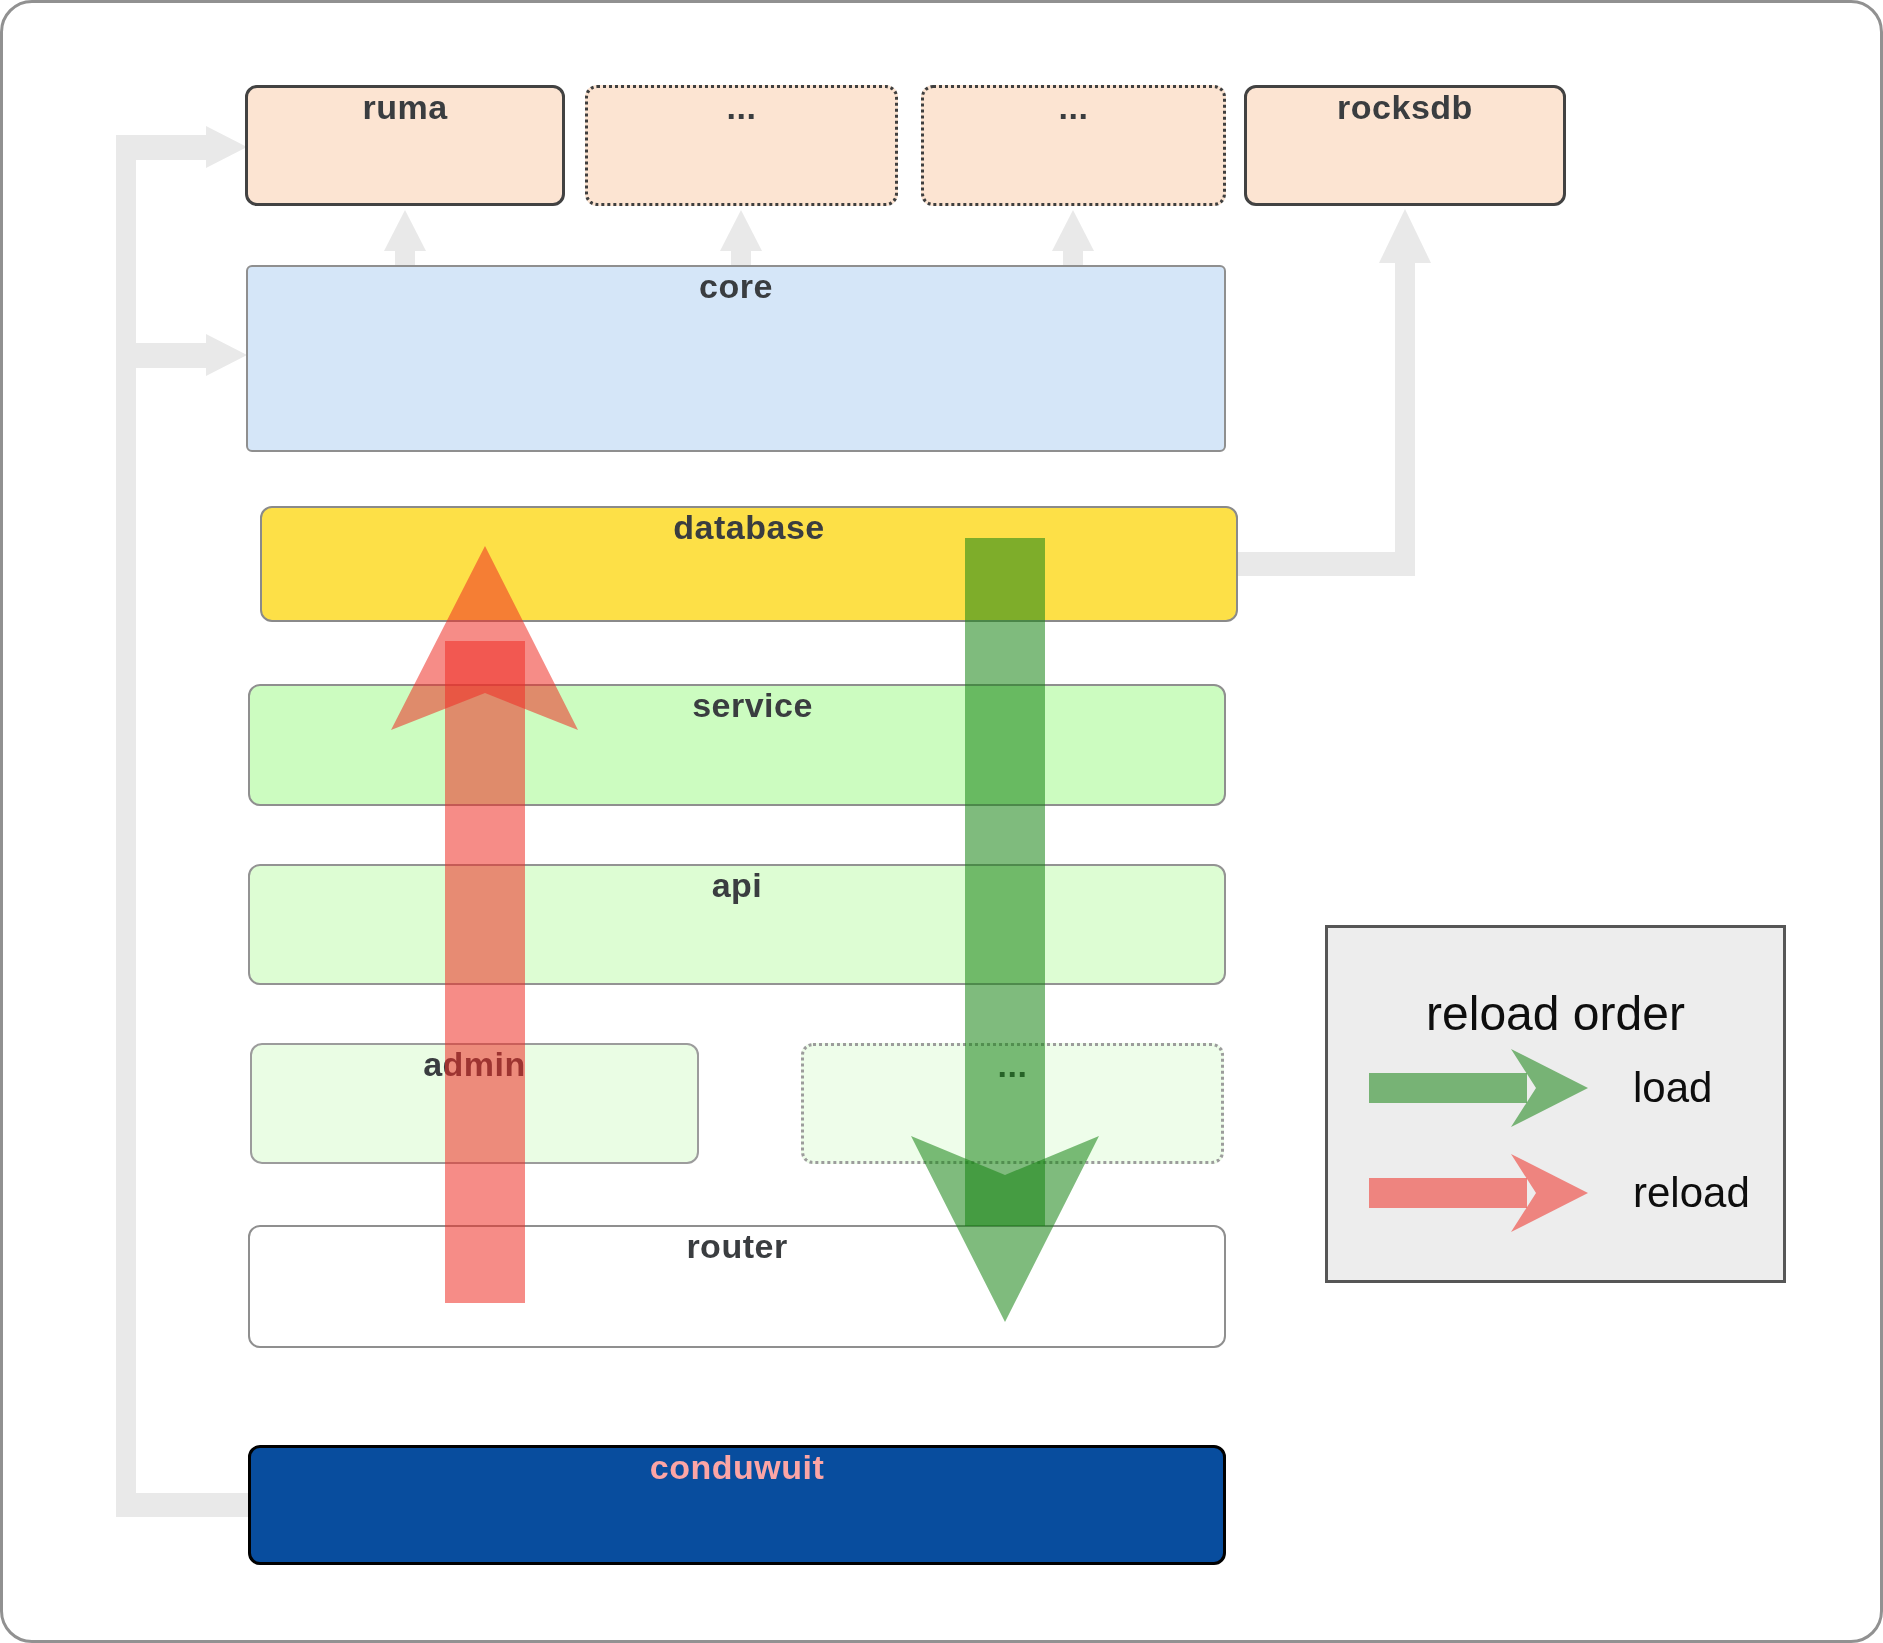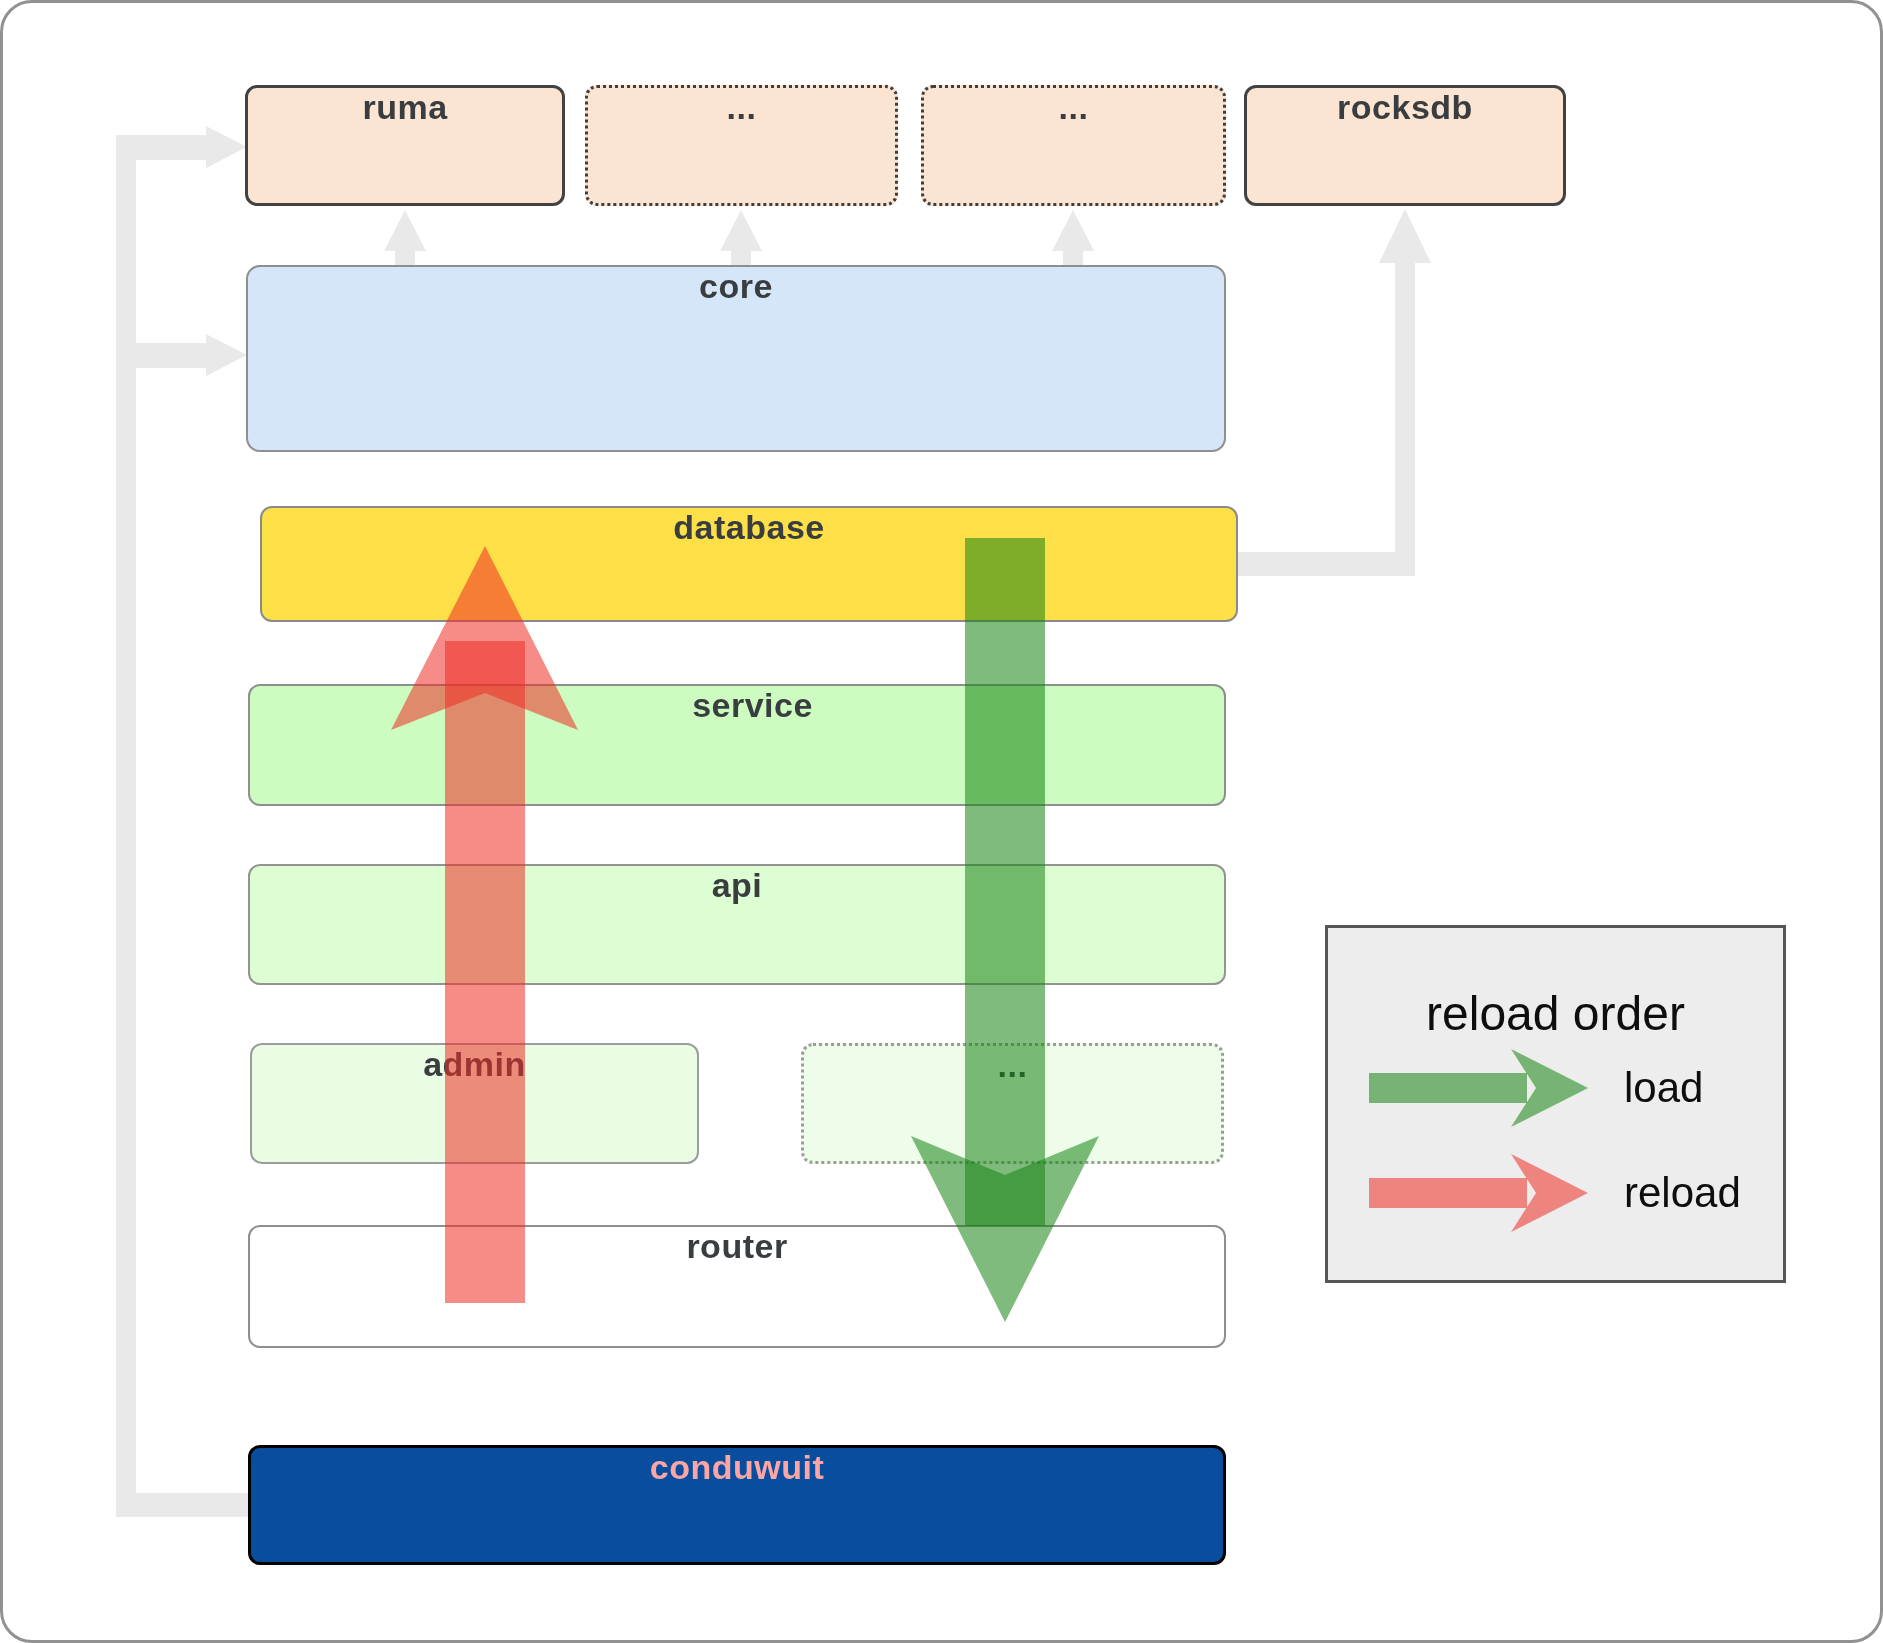--- a/index.html
+++ b/index.html
@@ -17,42 +17,42 @@
   .node{
     position:absolute;
     box-sizing:border-box;
     display:flex;justify-content:center;
     border-radius:12px;
     font-size:34px;font-weight:bold;color:#3a3d40;
     letter-spacing:0.5px;
   }
   .peach{background:#fce4d2;border:3px solid #424242;}
   .peach.dotted{border:3px dotted #3f3f3f;}
-  .blue{background:#d5e6f8;border:2px solid #8f8f8f;border-radius:14px;}
+  .blue{background:#d5e6f8;border:2px solid #8f8f8f;border-radius:6px;}
   .green-db{background:#fde047;border:2px solid #8a8a8a;margin-left:12px;}
   .green-svc{background:#ccfcc0;border:2px solid #8f8f8f;padding-left:31px;}
   .green-api{background:#ddfdd3;border:2px solid #939393;}
   .green-admin{background:#eafde4;border:2px solid #9c9c9c;}
   .green-dots{background:#eefdea;border:3px dotted #9c9c9c;}
   .white-box{background:#ffffff;border:2px solid #8f8f8f;}
   .navy{background:#084d9e;border:3px solid #000000;color:#fca5a5;}
   .legend{
     position:absolute;left:1322px;top:922px;width:461px;height:358px;
     box-sizing:border-box;
     background:#ededed;border:3px solid #565656;
   }
   .legend-title{
     margin-top:58px;text-align:center;
     font-size:48px;font-weight:normal;color:#0e0e0e;
   }
   .legend-row{position:absolute;left:41px;display:flex;align-items:center;}
   .legend-row.load{top:115px;}
   .legend-row.unload{top:220px;}
   .legend-row svg{display:block;}
-  .legend-label{margin-left:15px;font-size:42px;color:#0e0e0e;}
+  .legend-label{margin-left:24px;font-size:42px;color:#0e0e0e;}
 </style>
 </head>
 <body>
 
 <div class="stage">
 
   <svg class="layer" viewBox="0 0 1883 1643">
     <g fill="#e9e9e9">
       <rect x="113" y="132" width="20" height="1380"></rect>
       <rect x="113" y="132" width="90" height="25"></rect>

